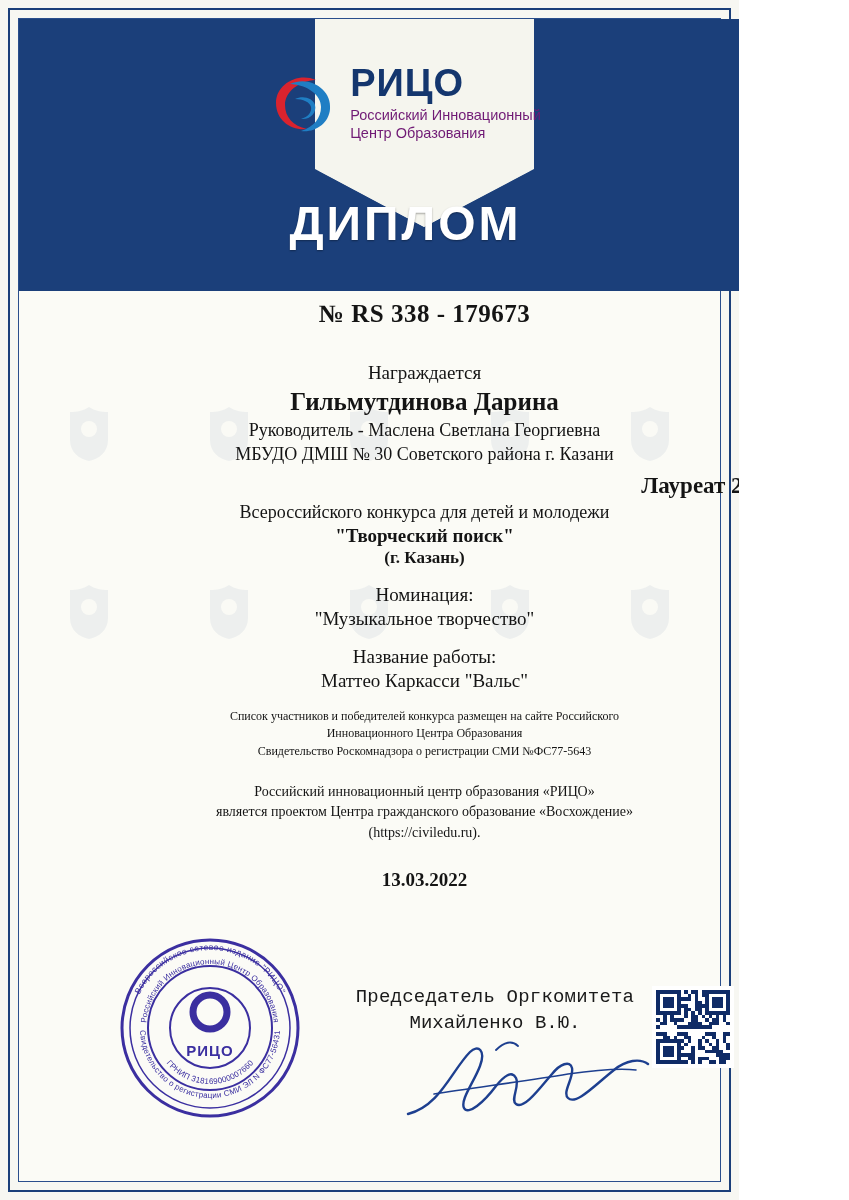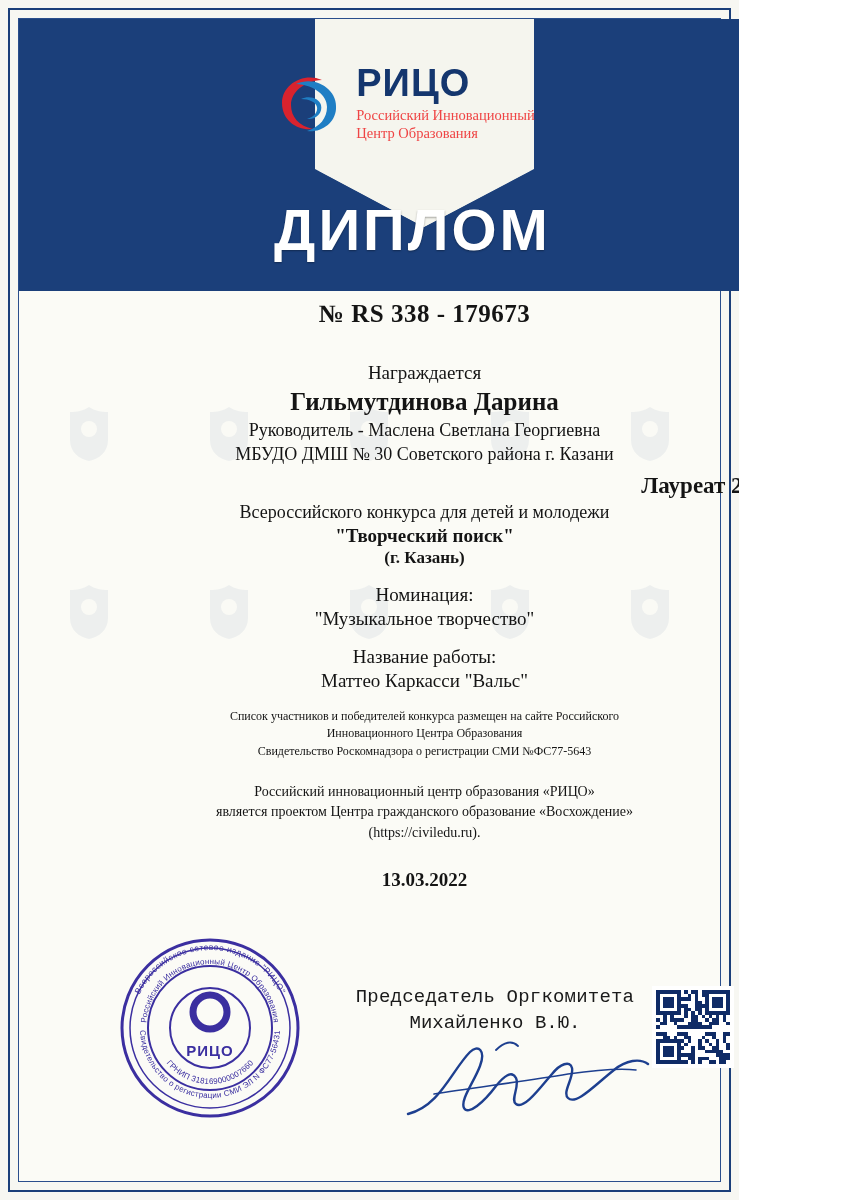--- a/index.html
+++ b/index.html
@@ -79,36 +79,36 @@
     line-height: 1.05;
   }
   .logo-title {
     font-family: "Liberation Sans", sans-serif;
     font-weight: bold;
     font-size: 38px;
     letter-spacing: 1px;
     color: #14366e;
   }
   .logo-sub {
-    font-family: Liberation Serif, serif;
+    font-family: Liberation Sans, sans-serif;
     font-size: 14.5px;
-    color: #ef4444;
+    color: #701a75;
     line-height: 1.25;
     margin-top: 2px;
   }
 
   .diploma-word {
     position: absolute;
-    left: 7px;
+    left: 0;
     top: 196px;
     width: 811px;
     text-align: center;
     font-family: "Liberation Sans", sans-serif;
     font-weight: bold;
-    font-size: 58px;
+    font-size: 48px;
     letter-spacing: 3px;
     color: #ffffff;
     text-shadow: 0 1px 2px rgba(0,0,0,0.35);
   }
 
   
   .content {
     position: absolute;
     left: 19px;
     top: 300px;

